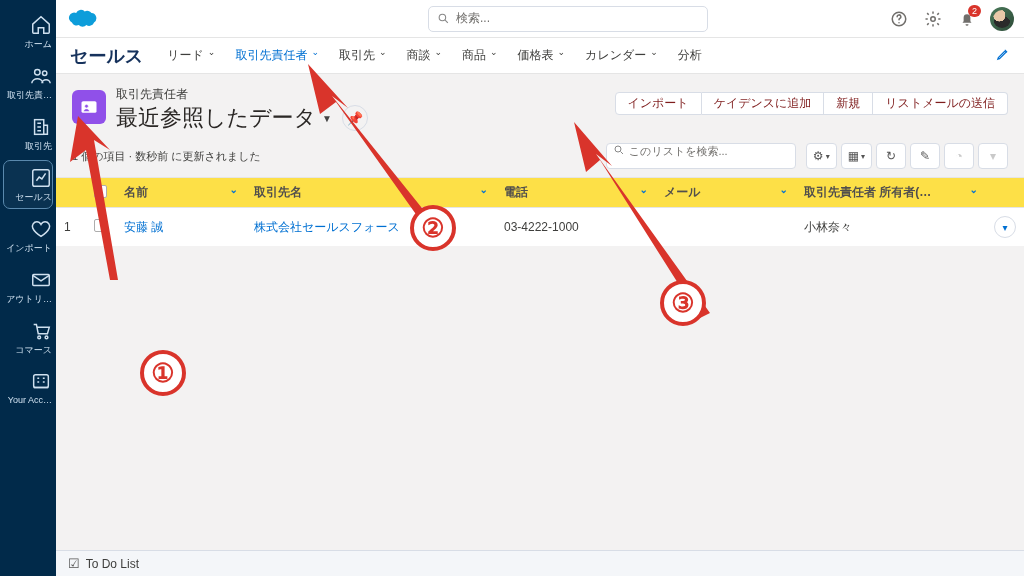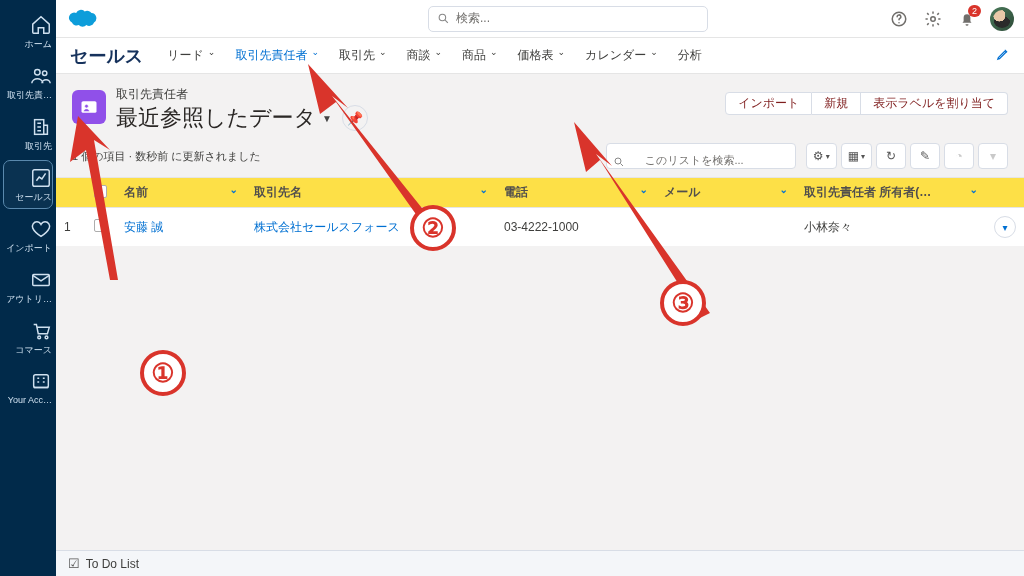--- a/index.html
+++ b/index.html
@@ -44,21 +44,21 @@
 .pin { width: 26px; height: 26px; border: 1px solid #d8dde6; border-radius: 50%; display: flex; align-items: center; justify-content: center; margin-left: 10px; font-size: 13px; color: #555; cursor: pointer; }
 
 .actions { position: absolute; right: 16px; top: 18px; display: flex; }
 .actions .btn { border: 1px solid #d8dde6; background: #fff; color: #7f1d1d; font-size: 12px; padding: 2px 12px; cursor: pointer; }
 .actions .btn:first-child { border-radius: 4px 0 0 4px; }
 .actions .btn + .btn { border-left: none; }
 .actions .btn:last-child { border-radius: 0 4px 4px 0; }
 
 .meta-row { display: flex; align-items: center; padding: 6px 16px 8px 16px; font-size: 11px; color: #3e3e3c; }
 .meta-sp { flex: 1; }
-.list-search { width: 190px; height: 26px; border: 1px solid #d8dde6; border-radius: 4px; background: #fff; display: flex; align-items: flex-end; padding: 0 6px; font-size: 11px; color: #706e6b; margin-right: 6px; gap: 16px; }
+.list-search { width: 190px; height: 26px; border: 1px solid #d8dde6; border-radius: 4px; background: #fff; display: flex; align-items: flex-start; padding: 0 6px; font-size: 11px; color: #706e6b; margin-right: 6px; }
 .tbtn { height: 26px; min-width: 30px; padding: 0 6px; border: 1px solid #d8dde6; border-radius: 4px; background: #fff; margin-left: 4px; display: flex; align-items: center; justify-content: center; color: #555; font-size: 12px; cursor: pointer; }
 .tbtn .chev { font-size: 8px; margin-left: 2px; color: #555; }
 .tbtn.dis { color: #c9c9c9; }
 
 .tbl { width: 100%; border-collapse: collapse; background: #fff; font-size: 12px; }
 .tbl th { background: #fde047; text-align: left; font-weight: 600; color: #514f4d; border-top: 1px solid #e5e5e5; border-bottom: 1px solid #e5e5e5; padding: 6px 8px; position: relative; }
 .tbl th .sort { float: right; color: #0070d2; font-size: 10px; }
 .tbl td { padding: 8px; border-bottom: 1px solid #f3f2f2; color: #3e3e3c; }
 .tbl td a { color: #0070d2; text-decoration: none; }
 .cbx { width: 13px; height: 13px; border: 1px solid #adadad; border-radius: 2px; display: inline-block; background: #fff; }
@@ -244,22 +244,23 @@
         <div class="big">
           <span>最近参照したデータ</span>
           <span class="tri">▼</span>
           <span class="pin">📌</span>
         </div>
       </div>
     </div>
 
     <div class="actions">
       <button class="btn">インポート</button>
+      <button class="btn">ケイデンスに追加</button>
       <button class="btn">新規</button>
-      <button class="btn">表示ラベルを割り当て</button>
+      <button class="btn">リストメールの送信</button>
     </div>
   </div>
 
   <div class="meta-row">
     <span>1 個の項目 · 数秒前 に更新されました</span>
     <span class="meta-sp"></span>
     <div class="list-search">
       <svg width="12" height="12" viewBox="0 0 24 24" style="margin-right:4px">
           <circle cx="10" cy="10" r="6" fill="none" stroke="#888" stroke-width="2"></circle>
           <path d="M15 15l5 5" stroke="#888" stroke-width="2"></path>

